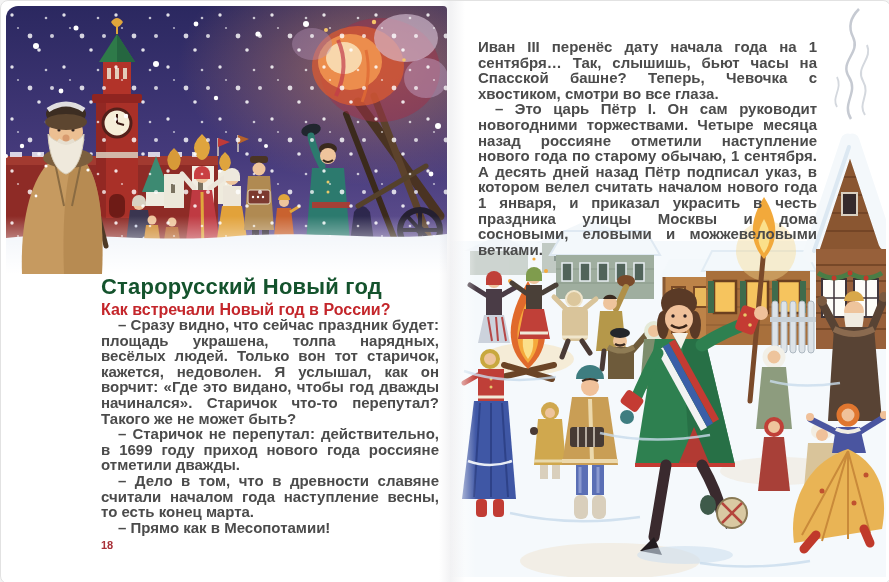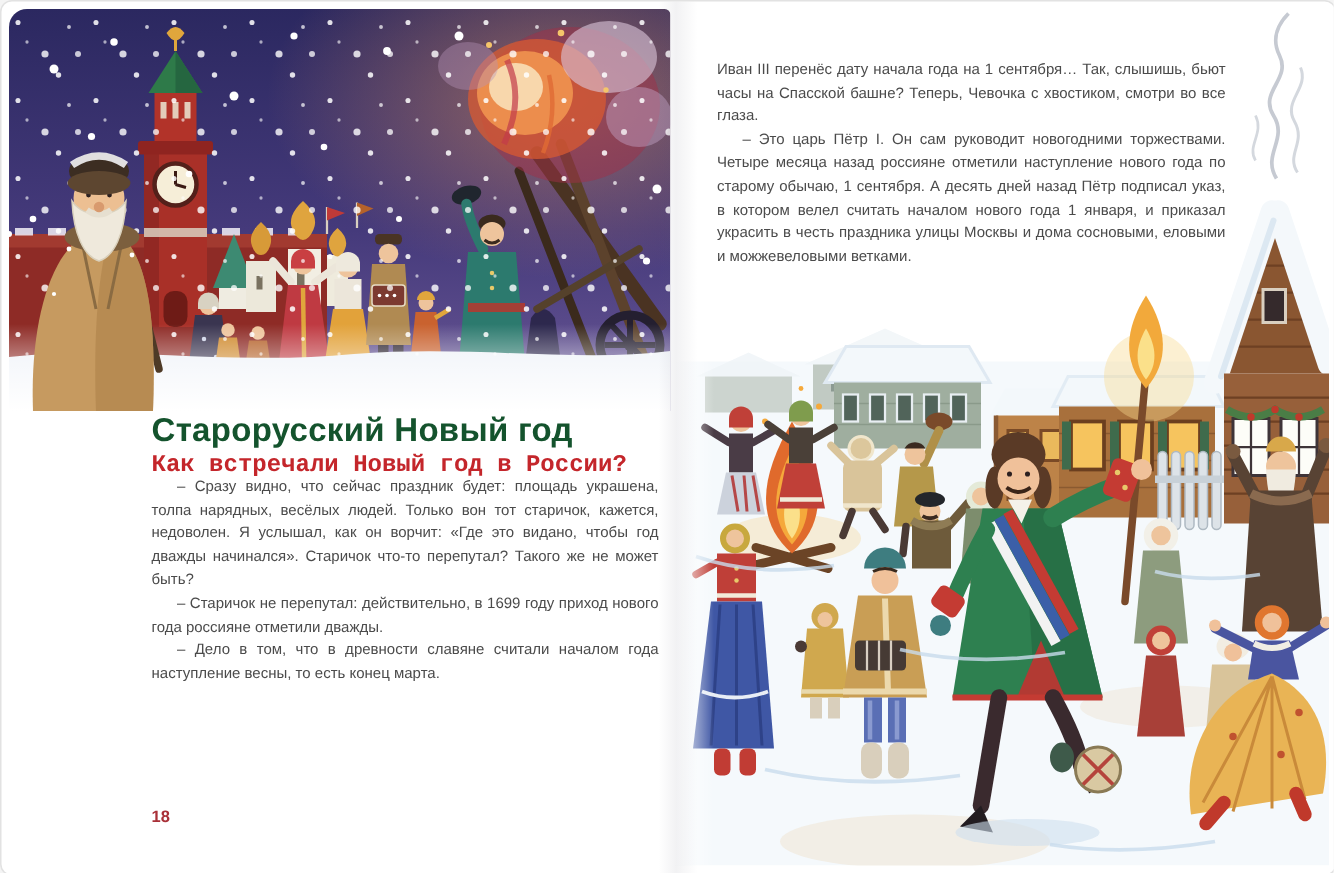--- a/index.html
+++ b/index.html
@@ -12,25 +12,25 @@
     position:absolute; left:5px; top:5px; width:441px; height:268px;
     border-radius:12px 4px 0 0; overflow:hidden;
   }
   .illus-left svg, .illus-right svg, .smoke svg { display:block; width:100%; height:100%; }
   .chapter-title {
     position:absolute; left:100px; top:258px; width:350px;
     font-size:22px; font-weight:bold; color:#14532d; letter-spacing:.2px; z-index:4;
   }
   .chapter-subtitle {
     position:absolute; left:100px; top:287px; width:350px;
-    font-size:16px; font-weight:bold; color:#c4262b; z-index:4;font-family:Liberation Mono, monospace;
+    font-size:16px; font-weight:bold; color:#c4262b; z-index:4;
   }
   .body-text {
-    font-size:10px; line-height:15.6px; color:#4b4b4b;
-    text-align:justify; z-index:3;
+    font-size:15px; line-height:15.6px; color:#4b4b4b;
+    text-align:justify; z-index:3;font-weight:bold;
   }
   .body-text p { margin:0; text-indent:17px; }
   .body-left { position:absolute; left:100px; top:316px; width:338px; }
   .body-right { position:absolute; left:477px; top:38px; width:339px; }
   .body-right p:first-child { text-indent:0; }
   .page-number {
     position:absolute; left:100px; top:538px;
     font-size:11px; font-weight:bold; color:#a93038; z-index:4;
   }
   .illus-right { position:absolute; left:449px; top:130px; width:436px; height:446px; z-index:1; }
@@ -256,20 +256,21 @@
         </g>
       </svg>
     </div>
 
     <h1 class="chapter-title">Старорусский Новый год</h1>
     <h2 class="chapter-subtitle">Как встречали Новый год в России?</h2>
     <div class="body-text body-left">
         <p>– Сразу видно, что сейчас праздник будет: площадь украшена, толпа нарядных, весёлых людей. Только вон тот старичок, кажется, недоволен. Я услышал, как он ворчит: «Где это видано, чтобы год дважды начинался». Старичок что-то перепутал? Такого же не может быть?</p>
         <p>– Старичок не перепутал: действительно, в 1699 году приход нового года россияне отметили дважды.</p>
         <p>– Дело в том, что в древности славяне считали началом года наступление весны, то есть конец марта.</p>
+        <p>– Прямо как в Месопотамии!</p>
       </div>
     <div class="page-number">18</div>
   </div>
 
   <div>
     <div class="body-text body-right">
         <p>Иван III перенёс дату начала года на 1 сентября… Так, слышишь, бьют часы на Спасской башне? Теперь, Чевочка с хвостиком, смотри во все глаза.</p>
         <p>– Это царь Пётр I. Он сам руководит новогодними торжествами. Четыре месяца назад россияне отметили наступление нового года по старому обычаю, 1 сентября. А десять дней назад Пётр подписал указ, в котором велел считать началом нового года 1 января, и приказал украсить в честь праздника улицы Москвы и дома сосновыми, еловыми и можжевеловыми ветками.</p>
       </div>
 

